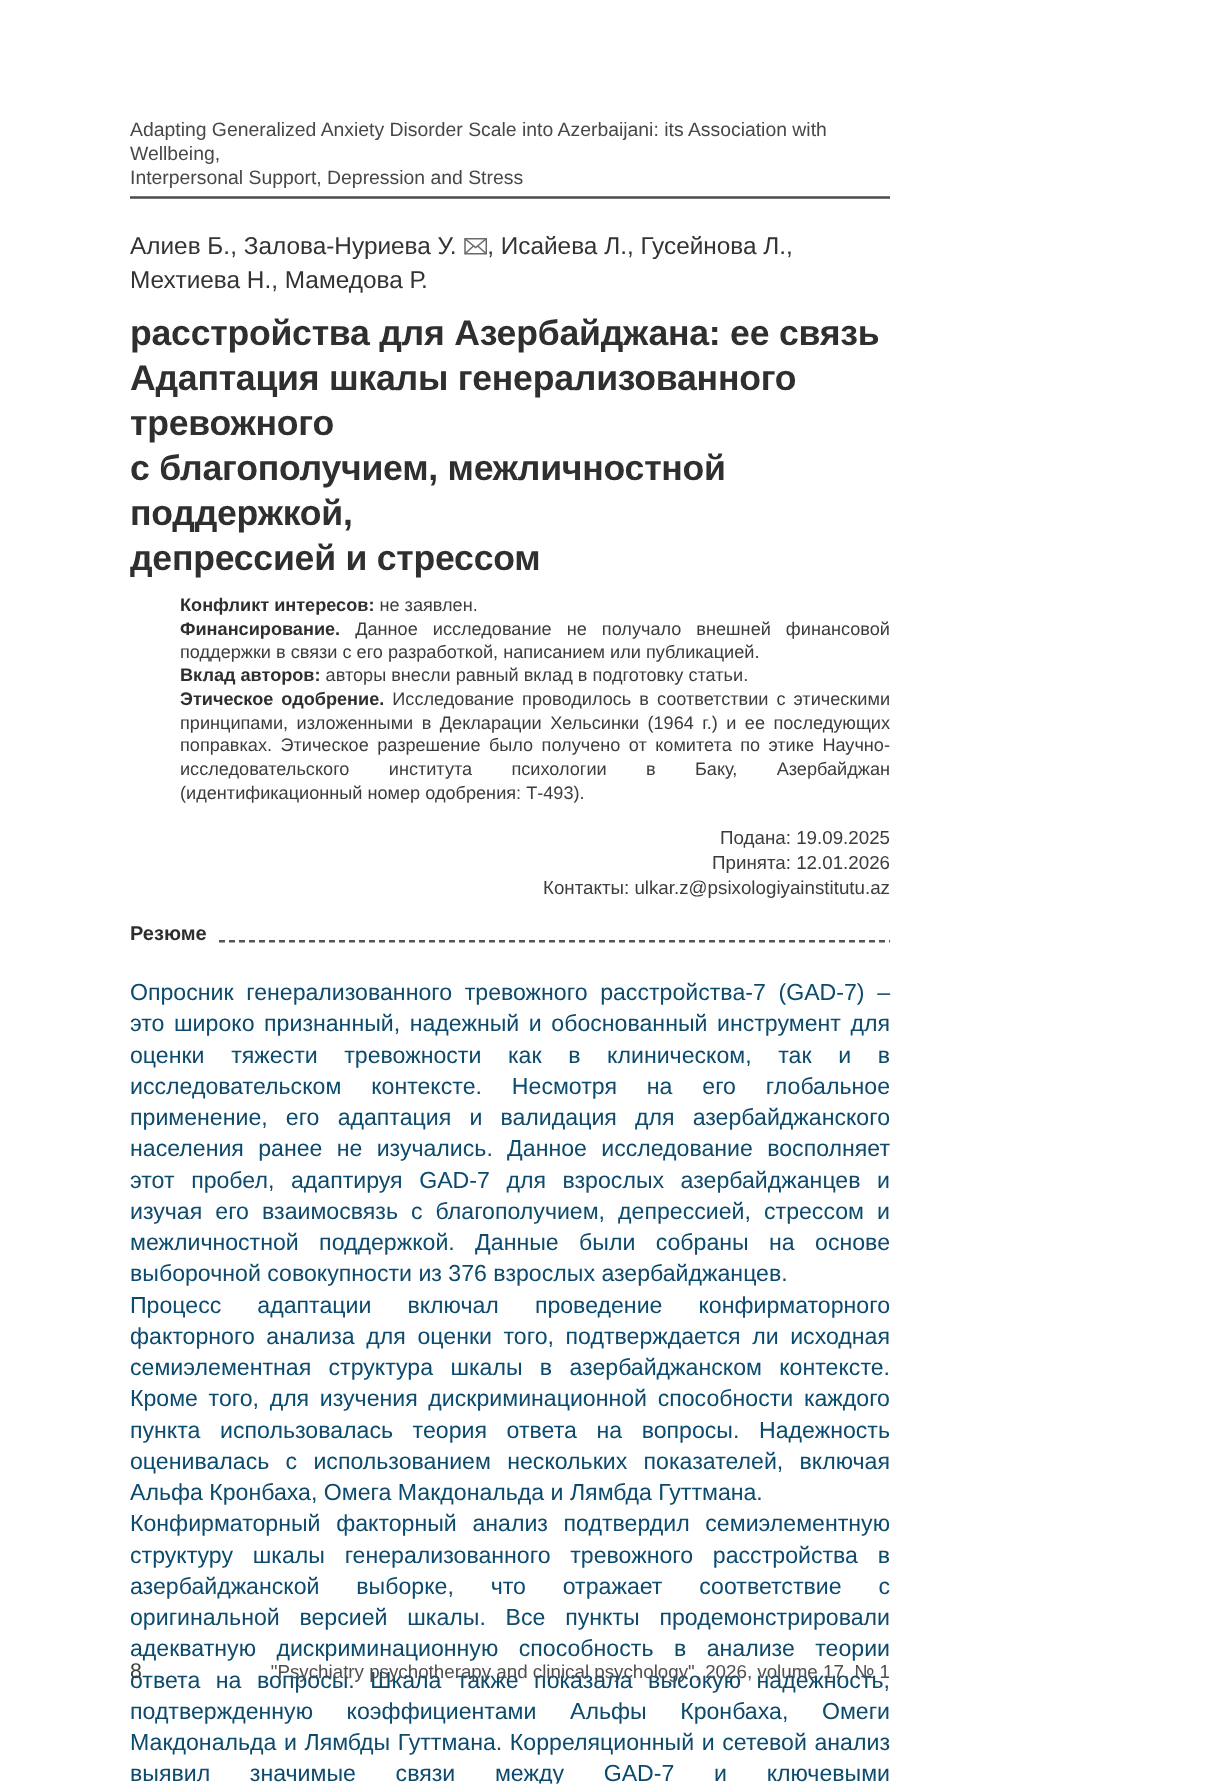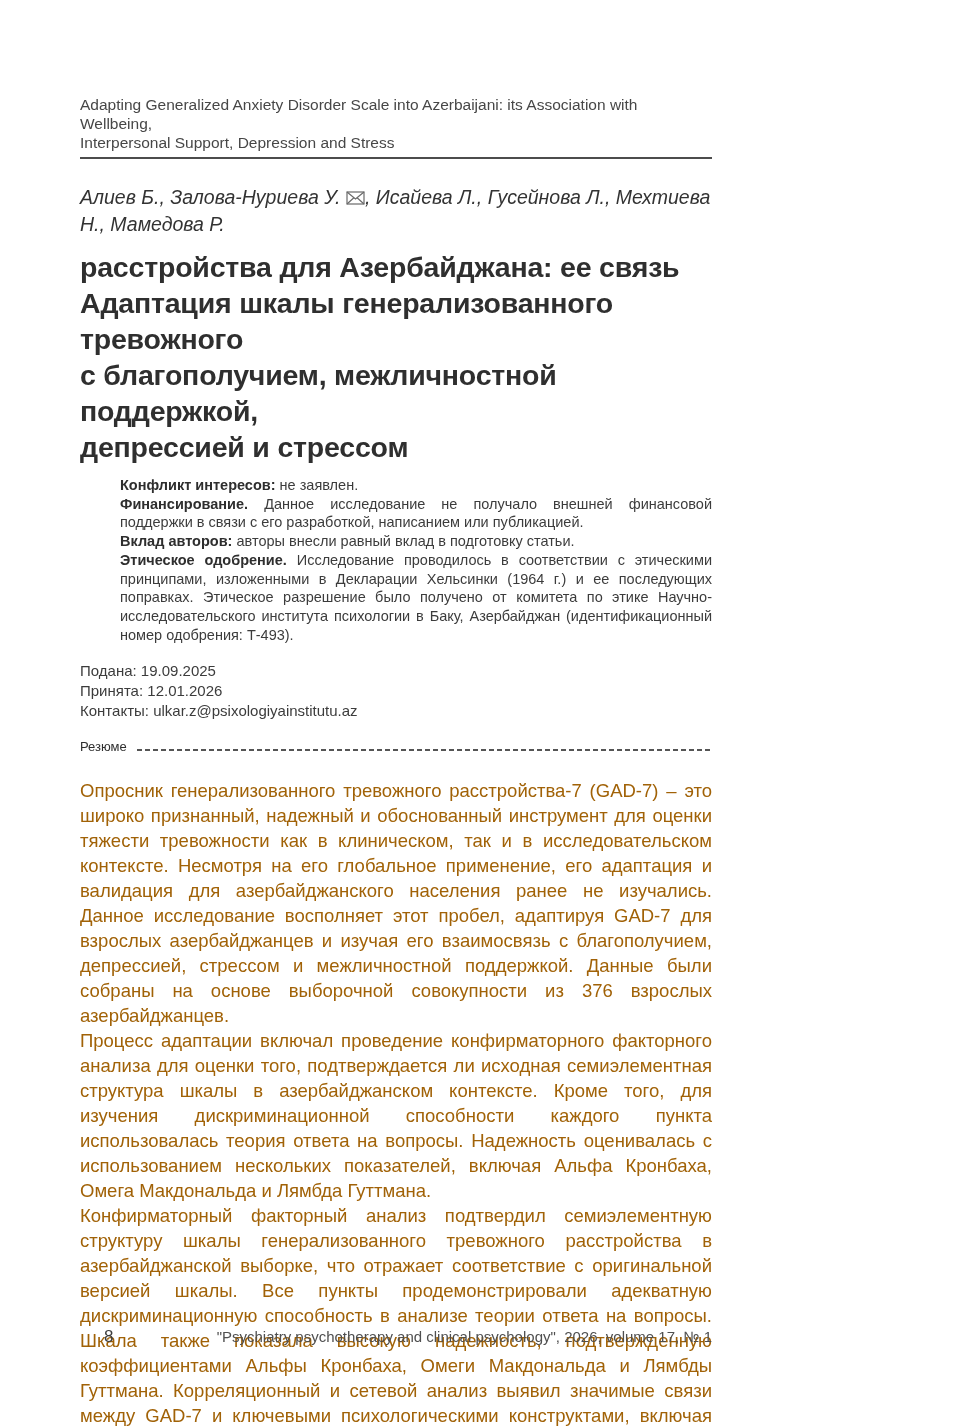--- a/index.html
+++ b/index.html
@@ -6,41 +6,40 @@
     margin: 0;
     padding: 0;
     background: #ffffff;
   }
   .page {
     position: relative;
     width: 816px;
     height: 1427px;
     background: #ffffff;
     box-sizing: border-box;
-    padding: 95px 104px 0 80px;
+    padding: 95px 104px 0 104px;
     font-family: "Liberation Sans", "DejaVu Sans", sans-serif;
     color: #383838;
     overflow: hidden;
   }
   .running-head {
     font-size: 15.5px;
     line-height: 19px;
     color: #474747;
   }
   .head-rule {
     border: none;
     border-top: 2px solid #4c4c4c;
     margin: 5px 0 0 0;
   }
   .authors {
     margin: 25px 0 0 0;
     font-size: 19.5px;
     line-height: 26px;
     color: #333333;
-    font-style: italic;
   }
   .envelope {
     display: inline-block;
     vertical-align: -1px;
   }
   .envelope svg { display: inline-block; }
   .affiliation {
     margin: 5px 0 0 0;
     font-size: 19.5px;
     line-height: 26px;
@@ -65,49 +64,49 @@
     text-align: justify;
     color: #3c3c3c;
   }
   .meta-block b { color: #2e2e2e; }
   .dates-block {
     margin-top: 17px;
     font-size: 15px;
     line-height: 20px;
     color: #3c3c3c;
   }
-  .dates-block p { margin: 0; }
+  .dates-block p { margin: 0; text-align: right; }
   .resume-row {
     margin-top: 18px;
     display: flex;
     align-items: baseline;
     gap: 10px;
   }
   .resume-label {
-    font-size: 13px;
-    font-weight: normal;
+    font-size: 16px;
+    font-weight: bold;
     color: #2e2e2e;
     white-space: nowrap;
   }
   .resume-rule {
     flex: 1;
     height: 2px;
     align-self: flex-end;
     margin-bottom: 3px;
     background: repeating-linear-gradient(90deg, #555555 0 5px, transparent 5px 8px);
   }
   .abstract {
     margin-top: 24px;
   }
   .abstract p {
     margin: 0;
     font-size: 18.5px;
     line-height: 25px;
     text-align: justify;
-    color: #a16207;
+    color: #0c4a6e;
   }
   .page-footer {
     position: absolute;
     left: 104px;
     right: 104px;
     bottom: 80px;
     display: flex;
     justify-content: space-between;
     align-items: baseline;
   }

